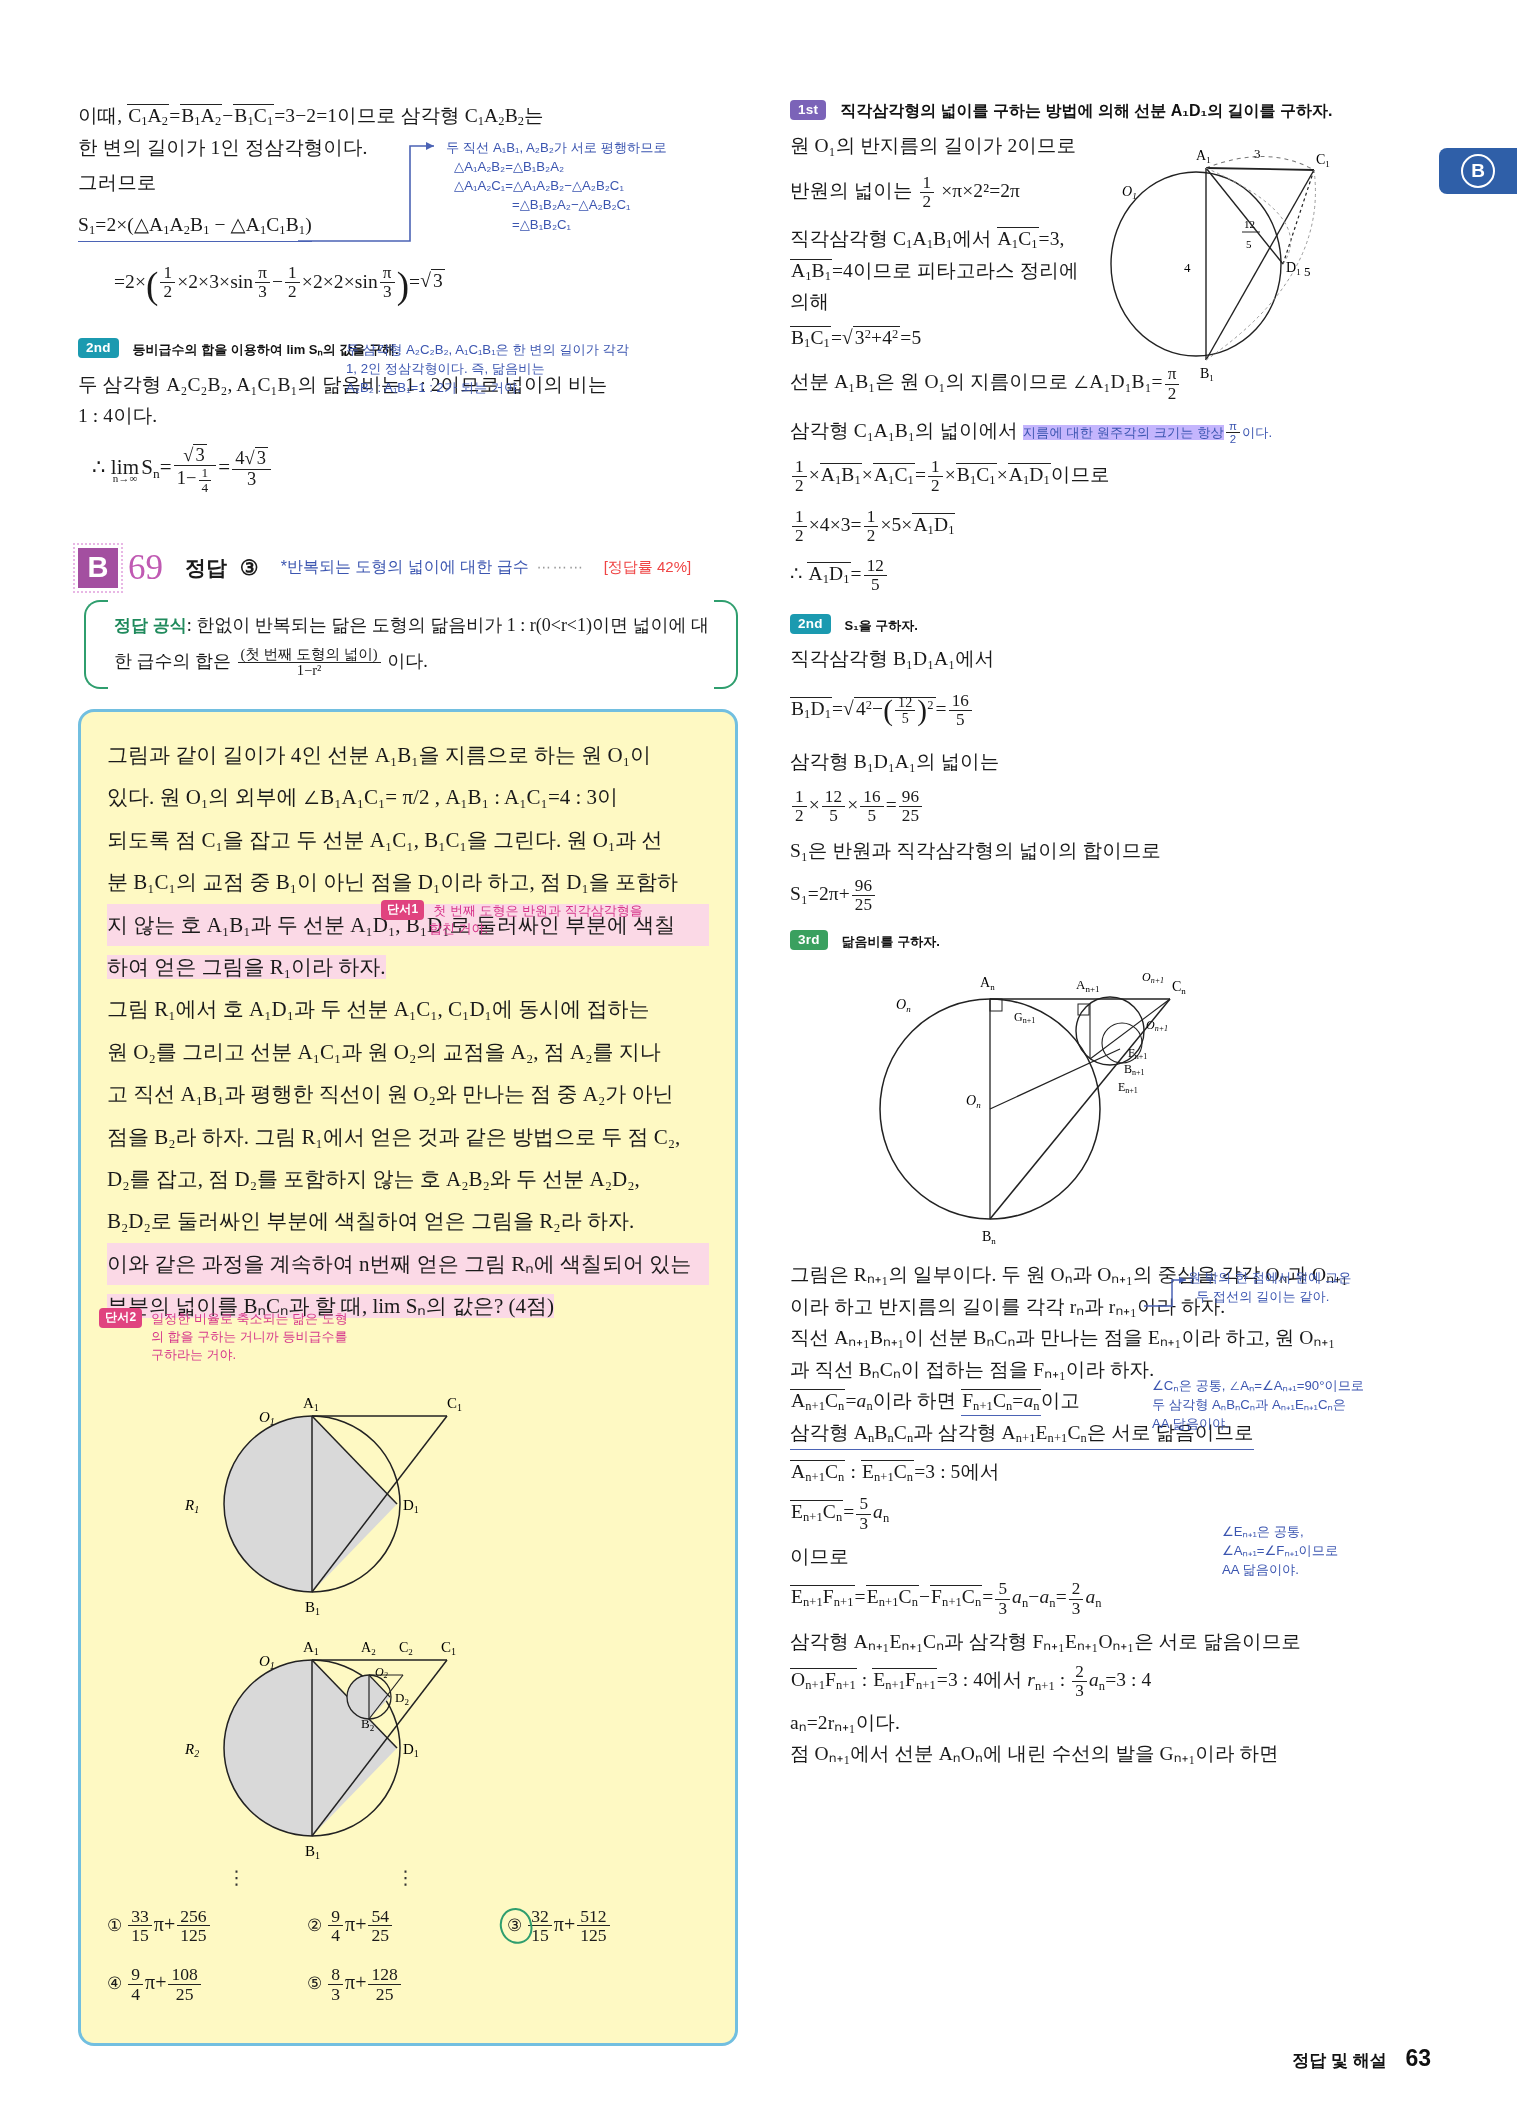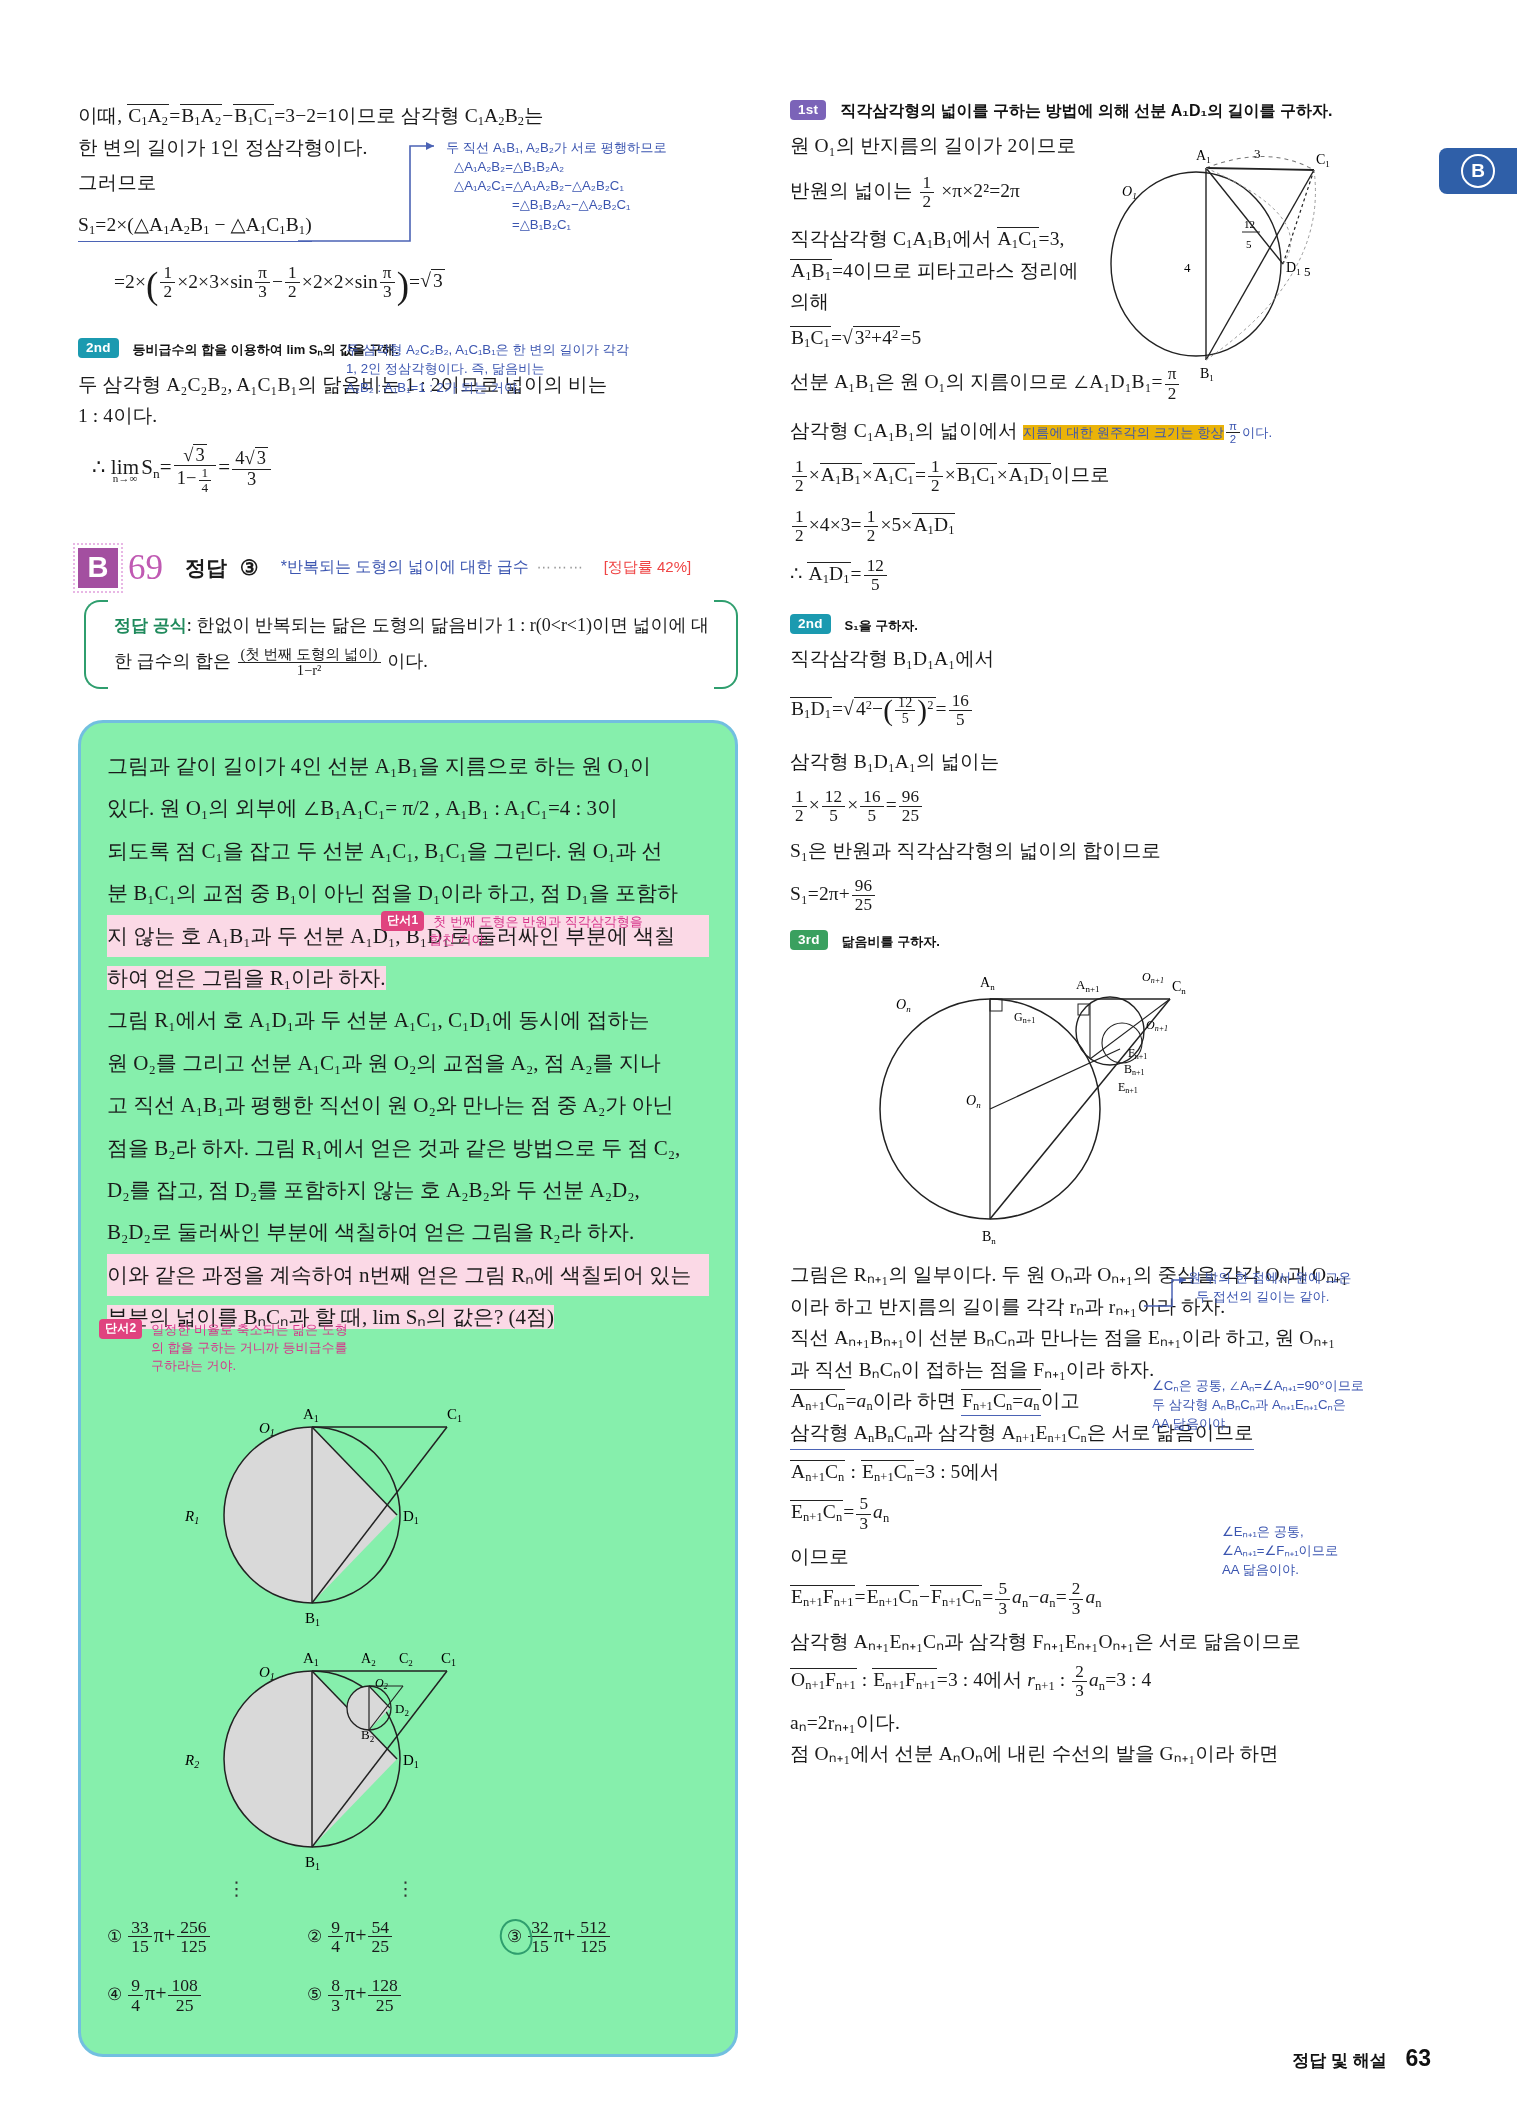--- a/index.html
+++ b/index.html
@@ -78,22 +78,22 @@
   
   .fbox{position:relative;margin:12px 0 0 6px;padding:8px 30px 10px 30px;}
   .fbox .brk{position:absolute;top:0;bottom:0;width:22px;border:2.2px solid #2f9e6e;}
   .fbox .brk.l{left:0;border-right:none;border-radius:16px 0 0 16px;}
   .fbox .brk.r{right:0;border-left:none;border-radius:0 16px 16px 0;}
   .fbox .ttl{color:#1f8a5c;font-family:"Liberation Sans",sans-serif;font-weight:bold;font-size:17px;}
   .fbox .bd{font-size:18px;line-height:1.9;}
 
   
   .card{
-    border:3.2px solid #72bfe0;border-radius:25px;
-    margin-top:31px;padding:22px 26px 20px 26px;background:#86efac;
+    border:3.2px solid #72bfe0;border-radius:16px;
+    margin-top:20px;padding:22px 26px 20px 26px;background:#fef9c3;
     position:relative;
   }
   .card .p{font-size:21px;line-height:2.02;}
   .hl{background:#fbd9e6;}
 
   
   .choices{margin-top:18px;}
   .chrow{display:flex;margin-bottom:20px;}
   .ch{width:200px;font-size:20px;}
   .cnum{font-size:17px;margin-right:4px;}
@@ -369,21 +369,21 @@
     <div class="ln" style="margin-top:4px;">
       <span class="ovl">B<span class="subn">1</span>C<span class="subn">1</span></span>=<span class="rad">√<span class="bar">3<span class="sup">2</span>+4<span class="sup">2</span></span></span>=5
     </div>
 
     <div class="ln" style="margin-top:12px;">
       <span>선분 A₁B₁은 원 O₁의 지름이므로 ∠A₁D₁B₁=</span><span class="fr"><span>π</span><span class="dn">2</span></span>
     </div>
 
     <div class="ln" style="margin-top:12px;">
       <span>삼각형 C₁A₁B₁의 넓이에서</span>
-      <span class="note-blue" style="display:inline;background:#eab308;">지름에 대한 원주각의 크기는 항상</span><span class="note-blue" style="display:inline;"><span class="fr" style="font-size:13px;"><span>π</span><span class="dn">2</span></span><span>이다.</span></span>
+      <span class="note-blue" style="display:inline;background:#c4b5fd;">지름에 대한 원주각의 크기는 항상</span><span class="note-blue" style="display:inline;"><span class="fr" style="font-size:13px;"><span>π</span><span class="dn">2</span></span><span>이다.</span></span>
     </div>
 
     <div class="ln" style="margin-top:12px;">
       <span class="fr"><span>1</span><span class="dn">2</span></span>×<span class="ovl">A<span class="subn">1</span>B<span class="subn">1</span></span>×<span class="ovl">A<span class="subn">1</span>C<span class="subn">1</span></span>=<span class="fr"><span>1</span><span class="dn">2</span></span>×<span class="ovl">B<span class="subn">1</span>C<span class="subn">1</span></span>×<span class="ovl">A<span class="subn">1</span>D<span class="subn">1</span></span>이므로
     </div>
     <div class="ln" style="margin-top:12px;">
       <span class="fr"><span>1</span><span class="dn">2</span></span>×4×3=<span class="fr"><span>1</span><span class="dn">2</span></span>×5×<span class="ovl">A<span class="subn">1</span>D<span class="subn">1</span></span>
     </div>
     <div class="ln" style="margin-top:12px;">
       ∴ <span class="ovl">A<span class="subn">1</span>D<span class="subn">1</span></span>=<span class="fr"><span>12</span><span class="dn">5</span></span>

